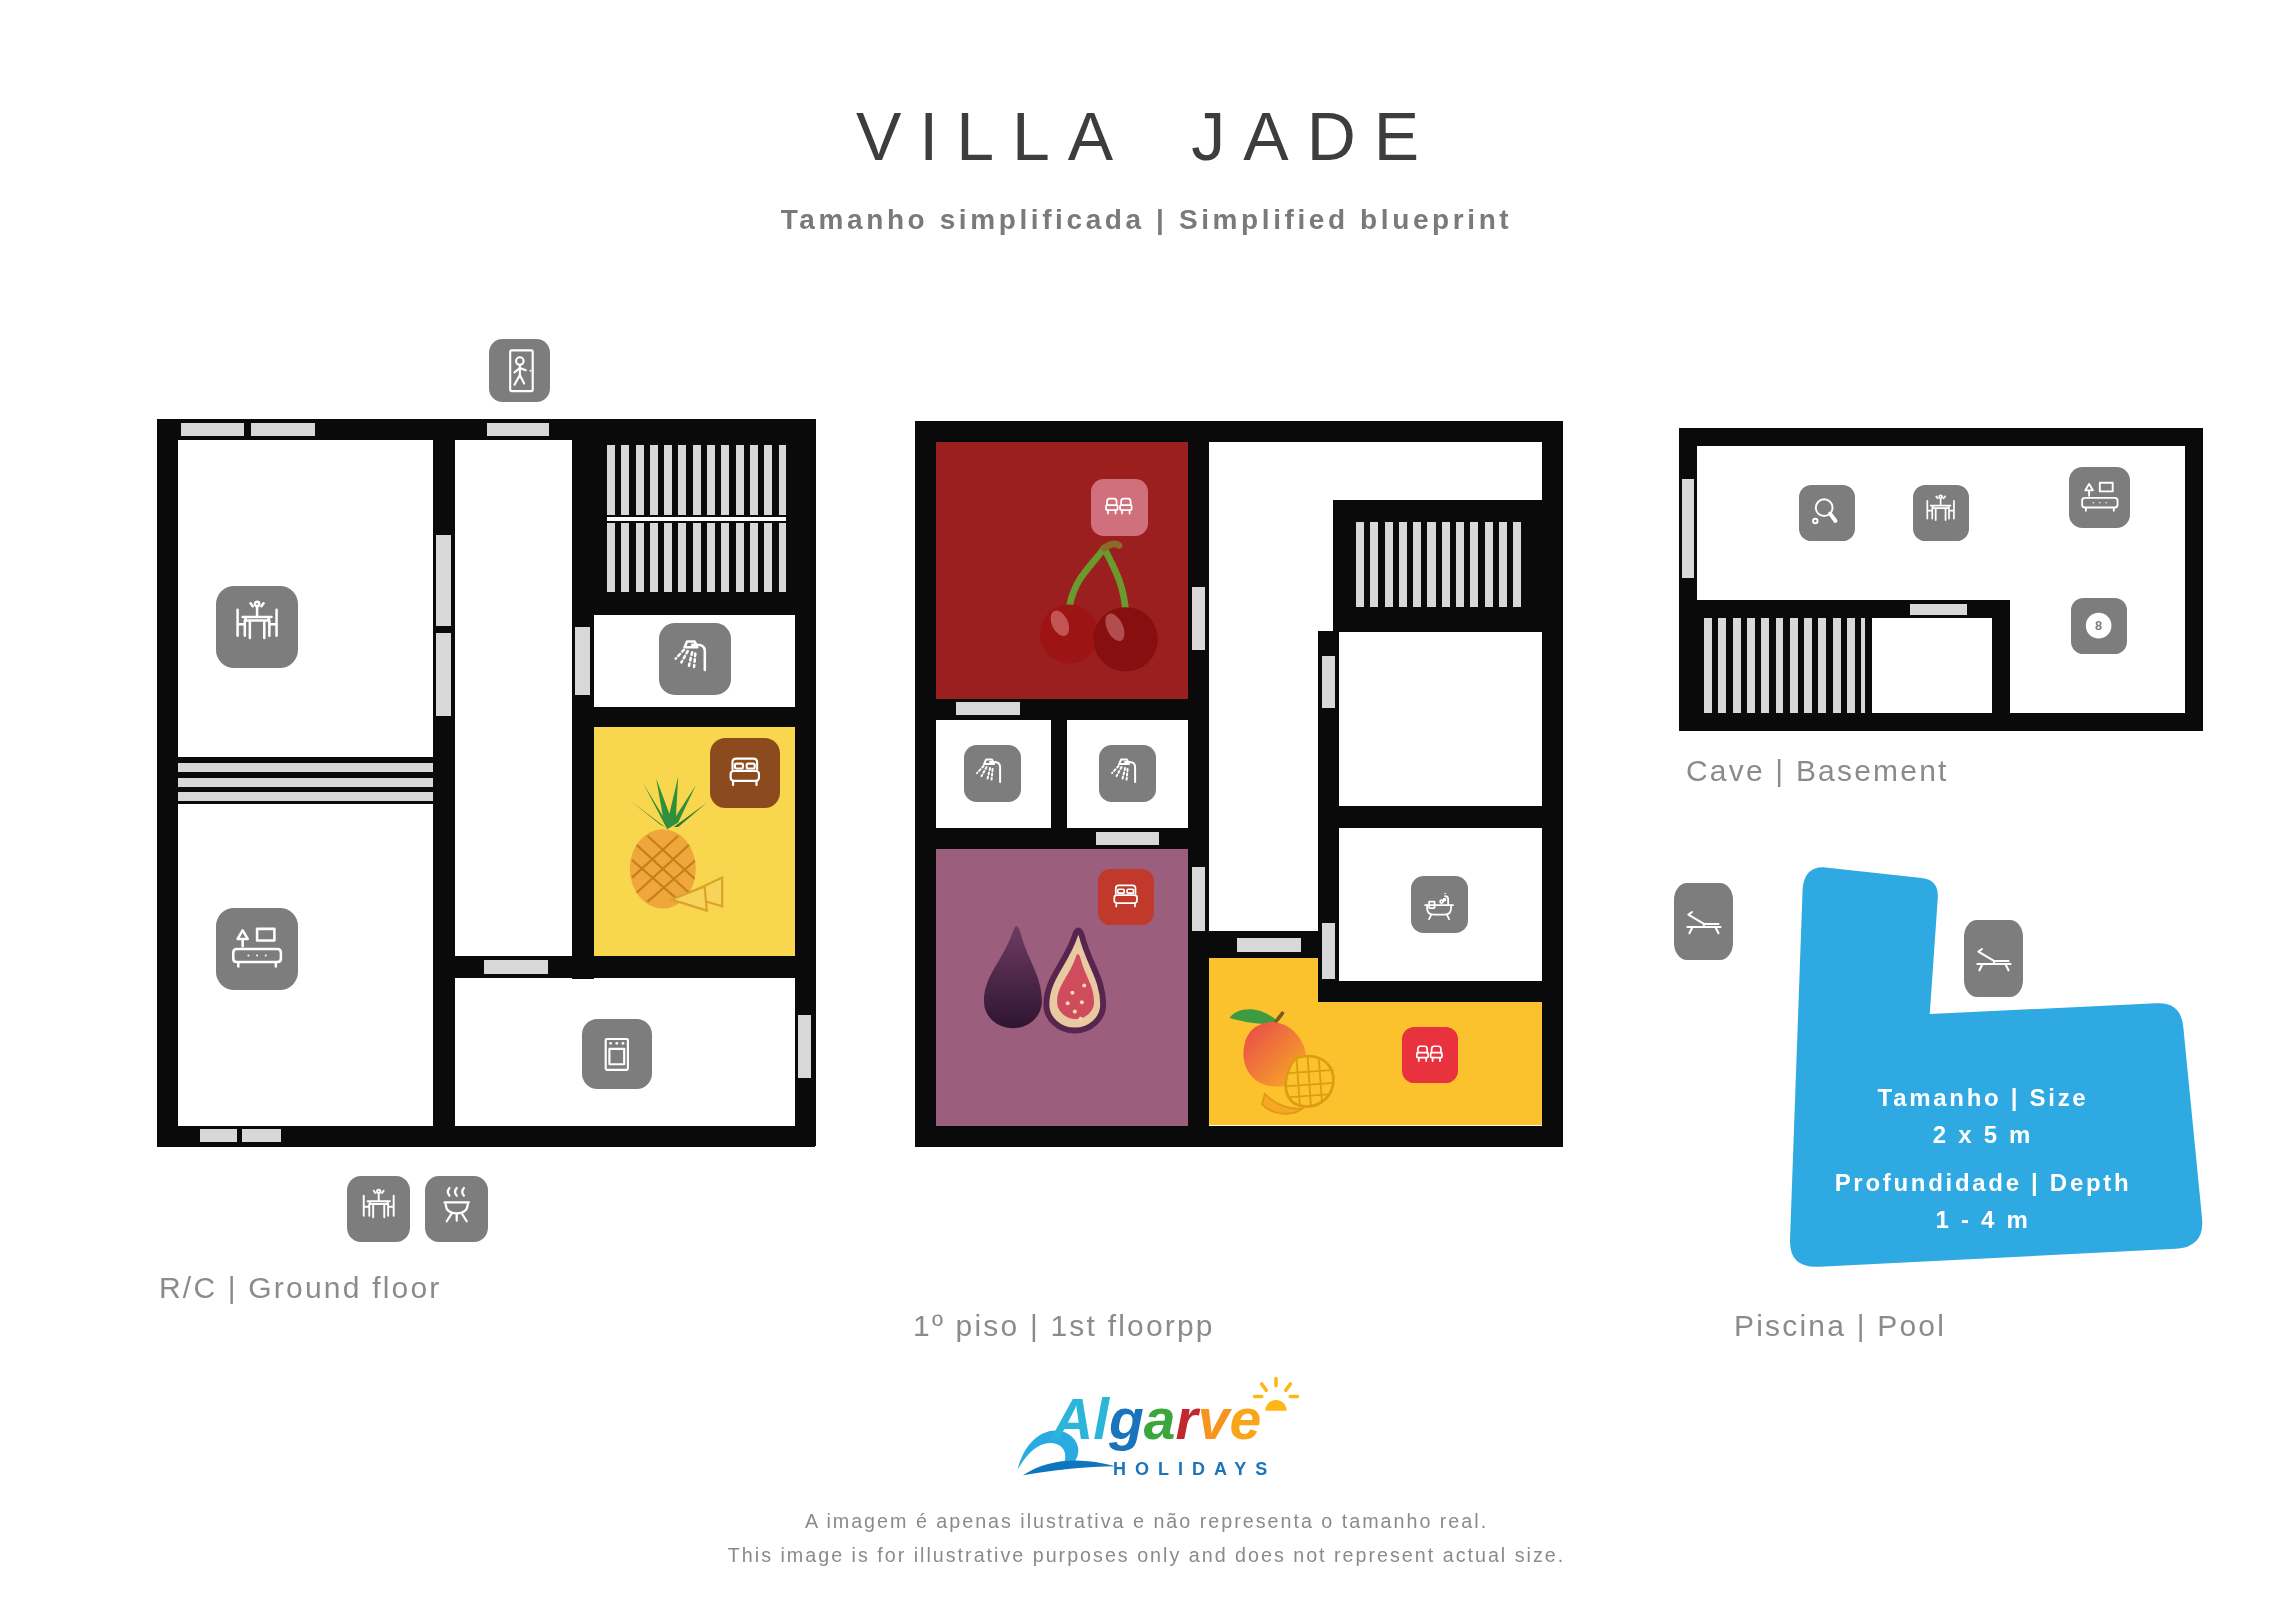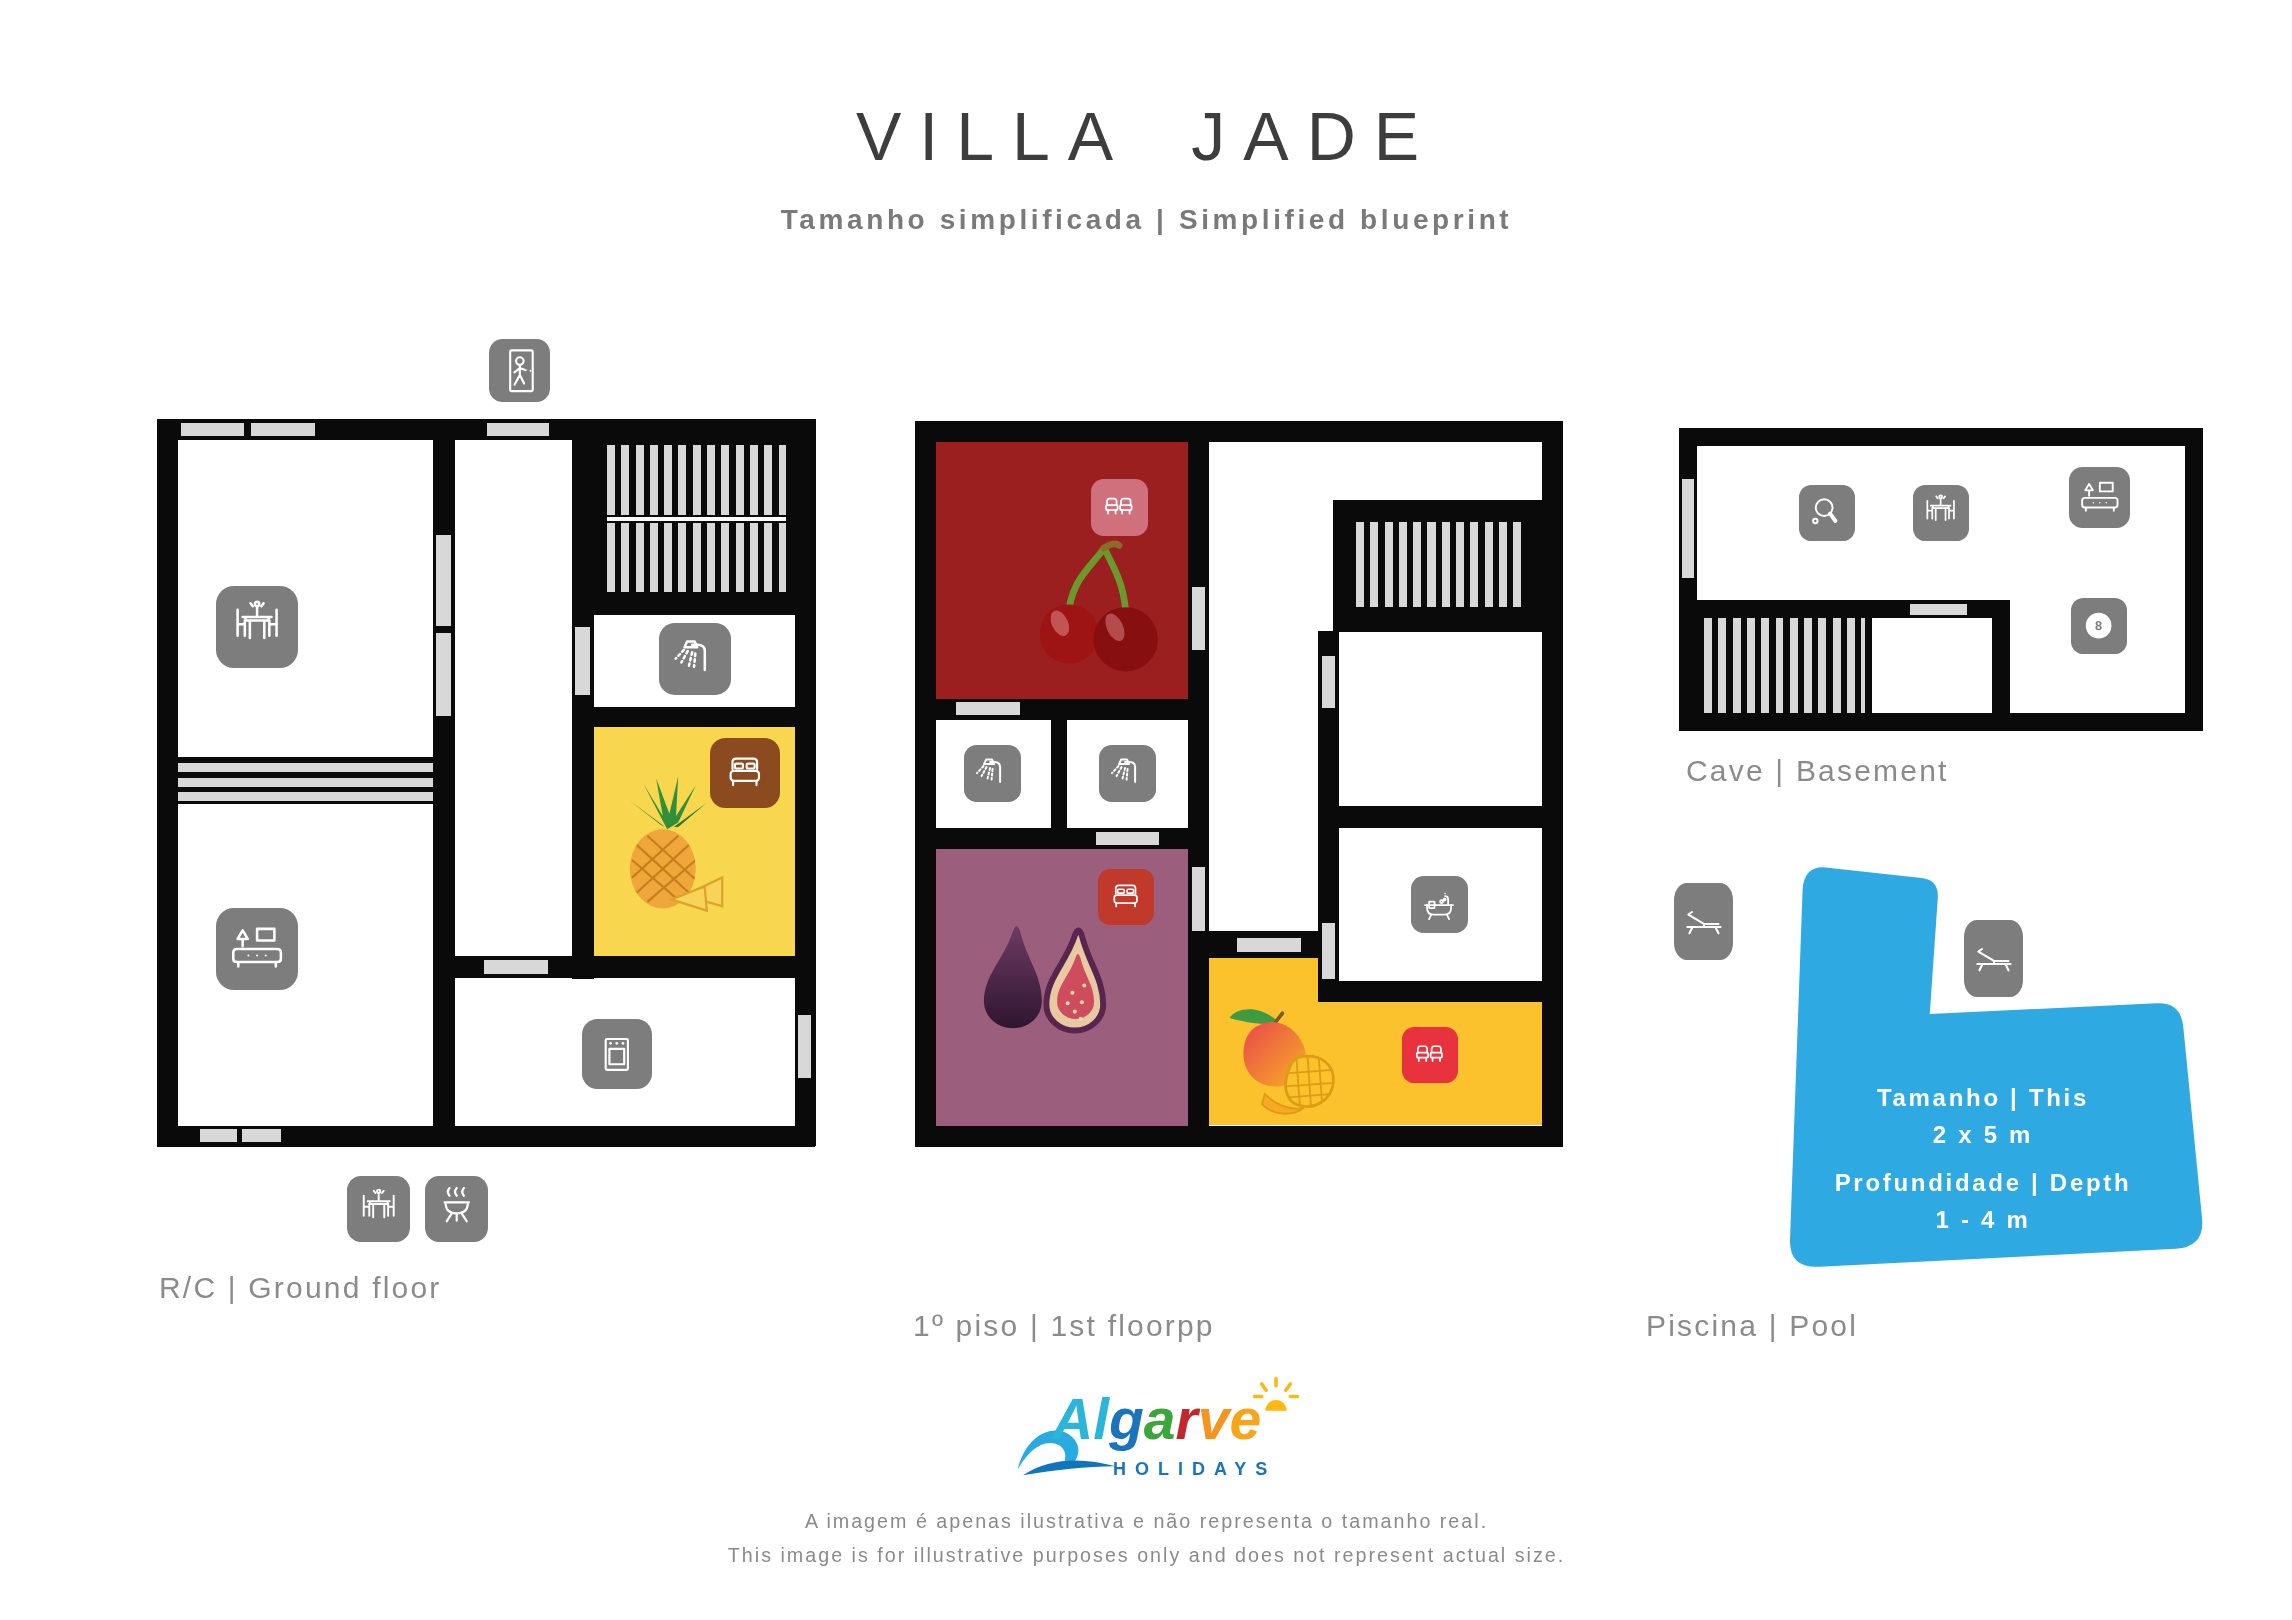--- a/index.html
+++ b/index.html
@@ -402,31 +402,31 @@
 <div class="ficon" style="left:1964px;top:920px;width:59px;height:77px;">
   <svg viewBox="0 0 100 100">
       <use href="#sym-lounger"></use>
     </svg>
 </div>
 <div class="abs" style="left:1746px;top:860px;width:475px;height:421px;">
   <svg width="475" height="421" viewBox="0 0 530 470">
     <path d="M 86,8 Q 64,8 63,34 L 49,424 Q 48,456 82,454 L 480,434 Q 512,432 509,400 L 488,186 Q 485,158 458,160 L 205,172 L 214,42 Q 215,22 196,20 Z" fill="var(--pool_blue)"></path>
   </svg>
   <div class="pooltext" style="left:85px;top:219px;width:304px;">
-    <div>Tamanho | This</div>
+    <div>Tamanho | Size</div>
     <div>2 x 5 m</div>
     <div class="gap"></div>
     <div>Profundidade | Depth</div>
     <div>1 - 4 m</div>
   </div>
 </div>
 
 <div class="floorlabel" style="left:159px;top:1271px;">R/C | Ground floor</div>
 <div class="floorlabel" style="left:913px;top:1309px;">1º piso | 1st floorpp</div>
-<div class="floorlabel" style="left:1646px;top:1309px;">Piscina | Pool</div>
+<div class="floorlabel" style="left:1734px;top:1309px;">Piscina | Pool</div>
 
 <div class="abs" style="left:1025px;top:1386px;width:322px;height:107px;">
   <svg style="position:absolute;left:-10.7px;top:14.3px;" width="107" height="81" viewBox="0 0 120 90">
     <path d="M4,78 C14,36 48,24 66,42 C78,54 72,74 52,78 C62,64 58,50 44,48 C28,46 14,60 4,78 Z" fill="#29abe2"></path>
     <path d="M10,84 C40,64 78,64 114,74 C80,74 48,78 10,84 Z" fill="#0e76bc"></path>
   </svg>
   <div class="logoword" style="position:absolute;left:27px;top:0;">
     <span style="color: rgb(43, 182, 217);">A</span><span style="color: rgb(43, 182, 217);">l</span><span style="color: rgb(26, 116, 187);">g</span><span style="color: rgb(58, 166, 60);">a</span><span style="color: rgb(193, 39, 45);">r</span><span style="color: rgb(247, 148, 30);">v</span><span style="color: rgb(249, 165, 26);">e</span>
   </div>
   <svg style="position:absolute;left:226px;top:-10.7px;" width="50" height="43" viewBox="0 0 56 48">

